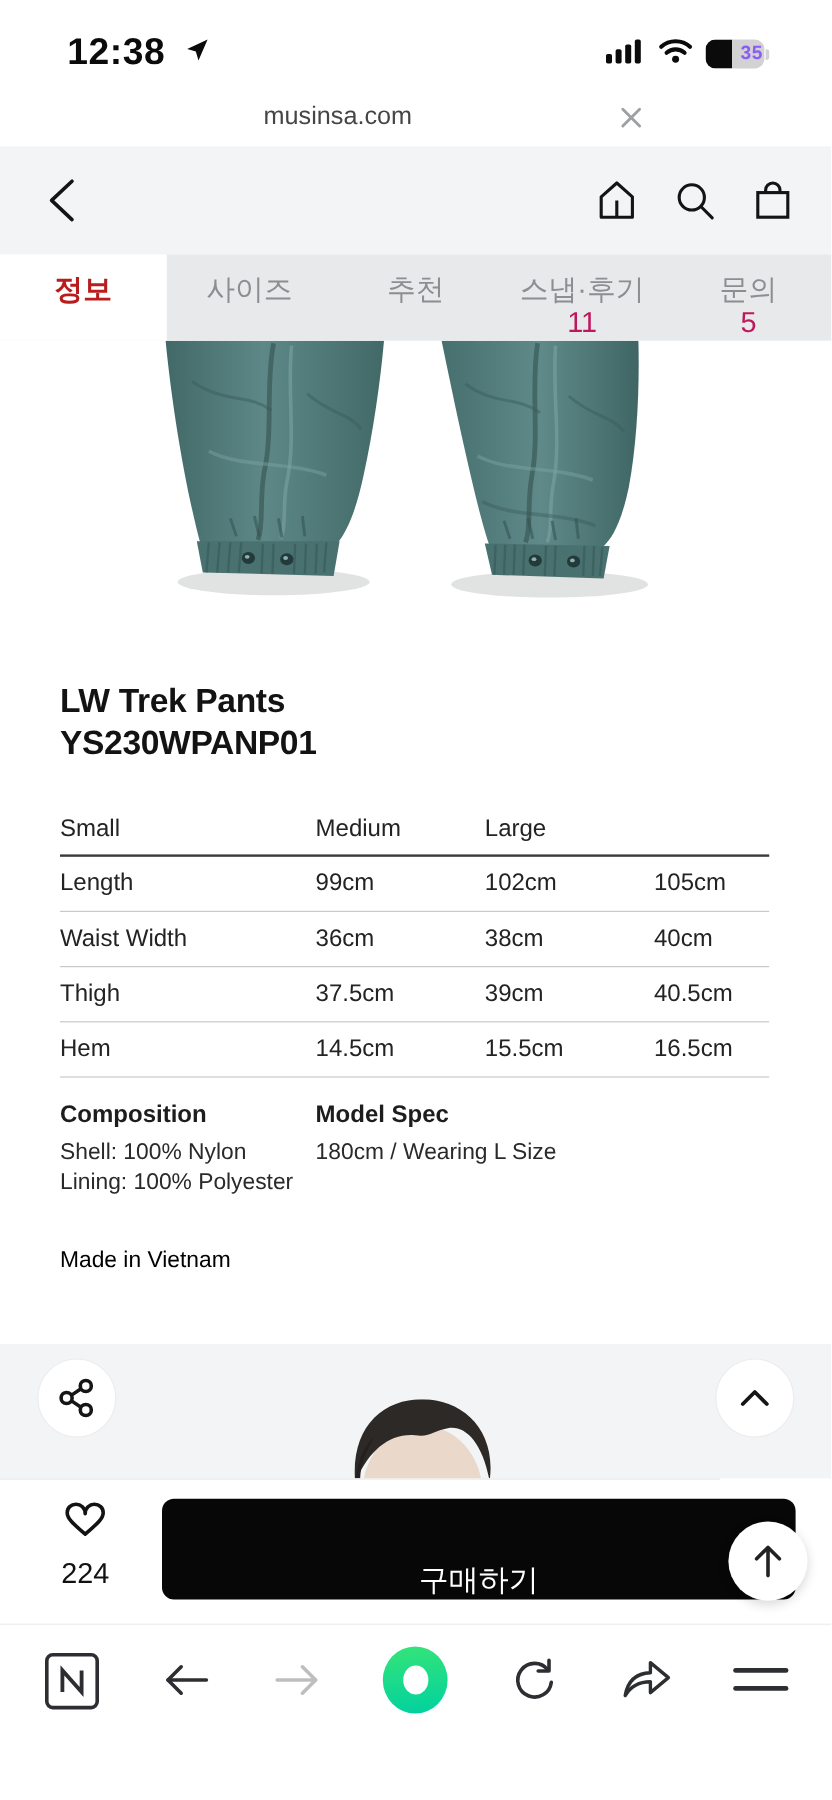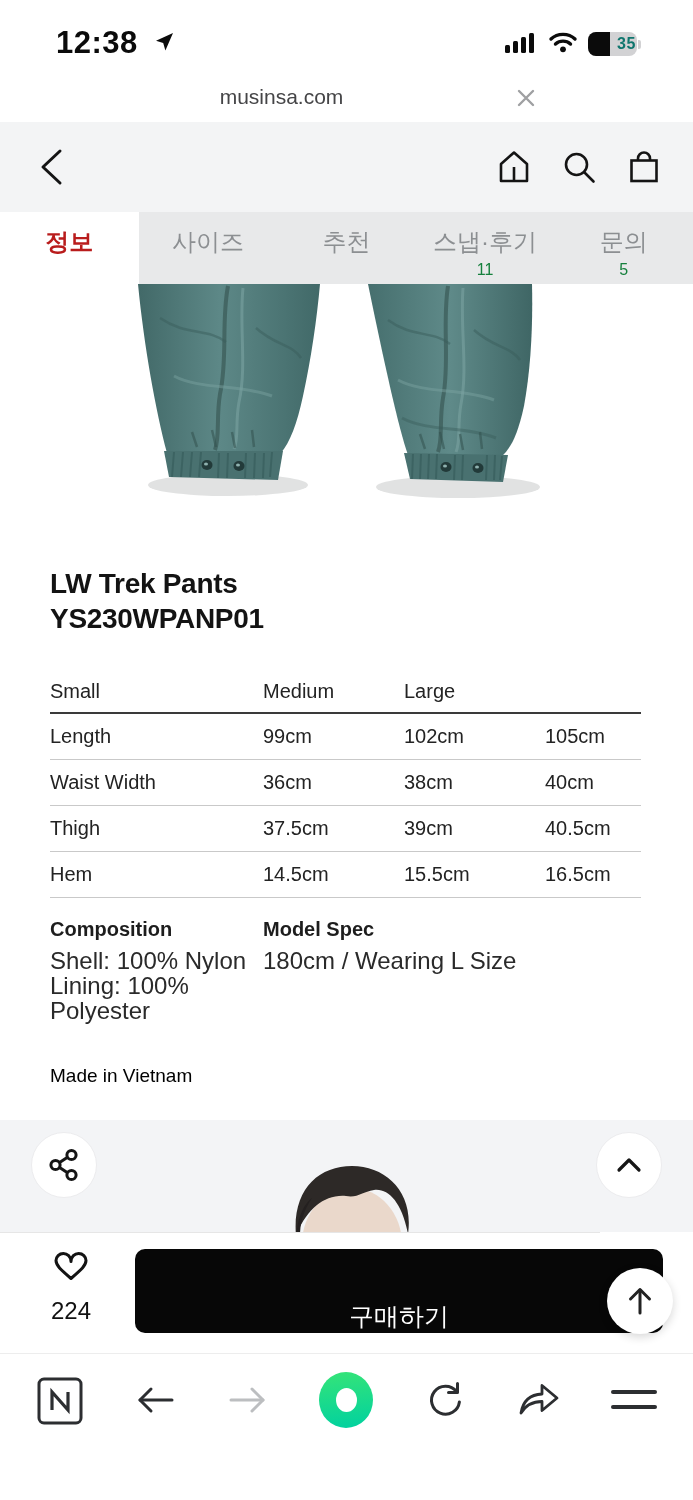--- a/index.html
+++ b/index.html
@@ -11,52 +11,52 @@
   }
   
   .statusbar{position:absolute;top:0;left:0;width:693px;height:75px;background:#fff;}
   .time{position:absolute;left:56px;top:25px;font-size:31px;font-weight:700;letter-spacing:.5px;color:#0b0b0b;}
   .loc-arrow{position:absolute;left:152px;top:30px;}
   .sb-right{position:absolute;right:56px;top:30px;display:flex;align-items:center;gap:10px;}
   .battery{position:relative;width:49px;height:24px;}
   .battery .shell{position:absolute;inset:0;background:#d2d2d4;border-radius:8px;overflow:hidden;}
   .battery .fill{position:absolute;left:0;top:0;bottom:0;width:45%;background:#0b0b0b;}
   .battery .pct{position:absolute;inset:0;display:flex;align-items:center;justify-content:center;
-    font-size:16px;font-weight:700;color:#0f766e;letter-spacing:.5px;padding-left:28px;}
+    font-size:16px;font-weight:700;color:#8b5cf6;letter-spacing:.5px;padding-left:28px;}
   .battery .nub{position:absolute;right:-4px;top:8px;width:3px;height:9px;background:#d2d2d4;border-radius:0 2px 2px 0;}
   
   .titlebar{position:absolute;top:75px;left:0;width:563px;height:47px;background:#fff;}
   .url{position:absolute;left:0;right:0;top:10px;text-align:center;font-size:21px;color:#454547;}
   .close-btn{position:absolute;right:24px;top:10px;width:26px;height:26px;cursor:pointer;}
   
   .appheader{position:absolute;top:122px;left:0;width:693px;height:90px;background:#f3f4f5;}
   .back-btn{position:absolute;left:36px;top:26px;width:30px;height:38px;}
   .hdr-icons{position:absolute;right:30px;top:26px;display:flex;gap:27px;align-items:center;}
   .hdr-icons .ic{width:38px;height:38px;display:block;}
   
   .tabs{position:absolute;top:212px;left:0;width:693px;height:72px;background:#e8e9ea;display:flex;}
   .tab{flex:1;display:flex;flex-direction:column;align-items:center;padding-top:15px;
     font-size:24px;color:#8c8f92;line-height:30px;cursor:pointer;}
-  .tab .cnt{font-size:16px;line-height:22px;margin-top:2px;color:#15803d;}
+  .tab .cnt{font-size:24px;line-height:22px;margin-top:2px;color:#be185d;}
   .tab .cnt:empty{display:none;}
   .tab.active{background:#fff;color:#b91c1c;font-weight:700;}
   
   .hero{position:absolute;top:284px;left:0;width:693px;height:276px;background:#fff;}
   
   .ptitle{position:absolute;left:50px;top:566px;font-size:28px;font-weight:700;
     line-height:35px;letter-spacing:-.3px;color:#131313;}
   
   .tbl{position:absolute;left:50px;top:670px;width:591px;font-size:20px;color:#232323;}
   .trow{display:grid;grid-template-columns:213px 141px 141px 96px;align-items:center;
     height:46px;border-bottom:1px solid #c9c9c9;}
   .trow.head{height:44px;border-bottom:2px solid #3a3a3a;}
   
   .details{position:absolute;left:50px;top:918px;width:591px;display:grid;grid-template-columns:213px 378px;}
   .d-title{font-size:20px;font-weight:700;color:#1d1d1d;margin-bottom:7px;}
-  .d-line{font-size:24px;line-height:25px;color:#2a2a2a;}
+  .d-line{font-size:19px;line-height:25px;color:#2a2a2a;}
   .d-origin{font-size:19px;color:#000000;margin-top:42px;}
   
   .floatzone{position:absolute;top:1120px;left:0;width:693px;height:112px;background:#f3f4f6;overflow:hidden;}
   .model-head{position:absolute;left:252px;top:46px;}
   .circle-btn{position:absolute;width:66px;height:66px;border-radius:50%;background:#fff;
     border:1px solid #ececee;display:flex;align-items:center;justify-content:center;cursor:pointer;}
   .share-c{left:31px;top:12px;}
   .top-c{left:596px;top:12px;}
   
   .buybar{position:absolute;top:1232px;left:0;width:600px;height:121px;background:#fff;

